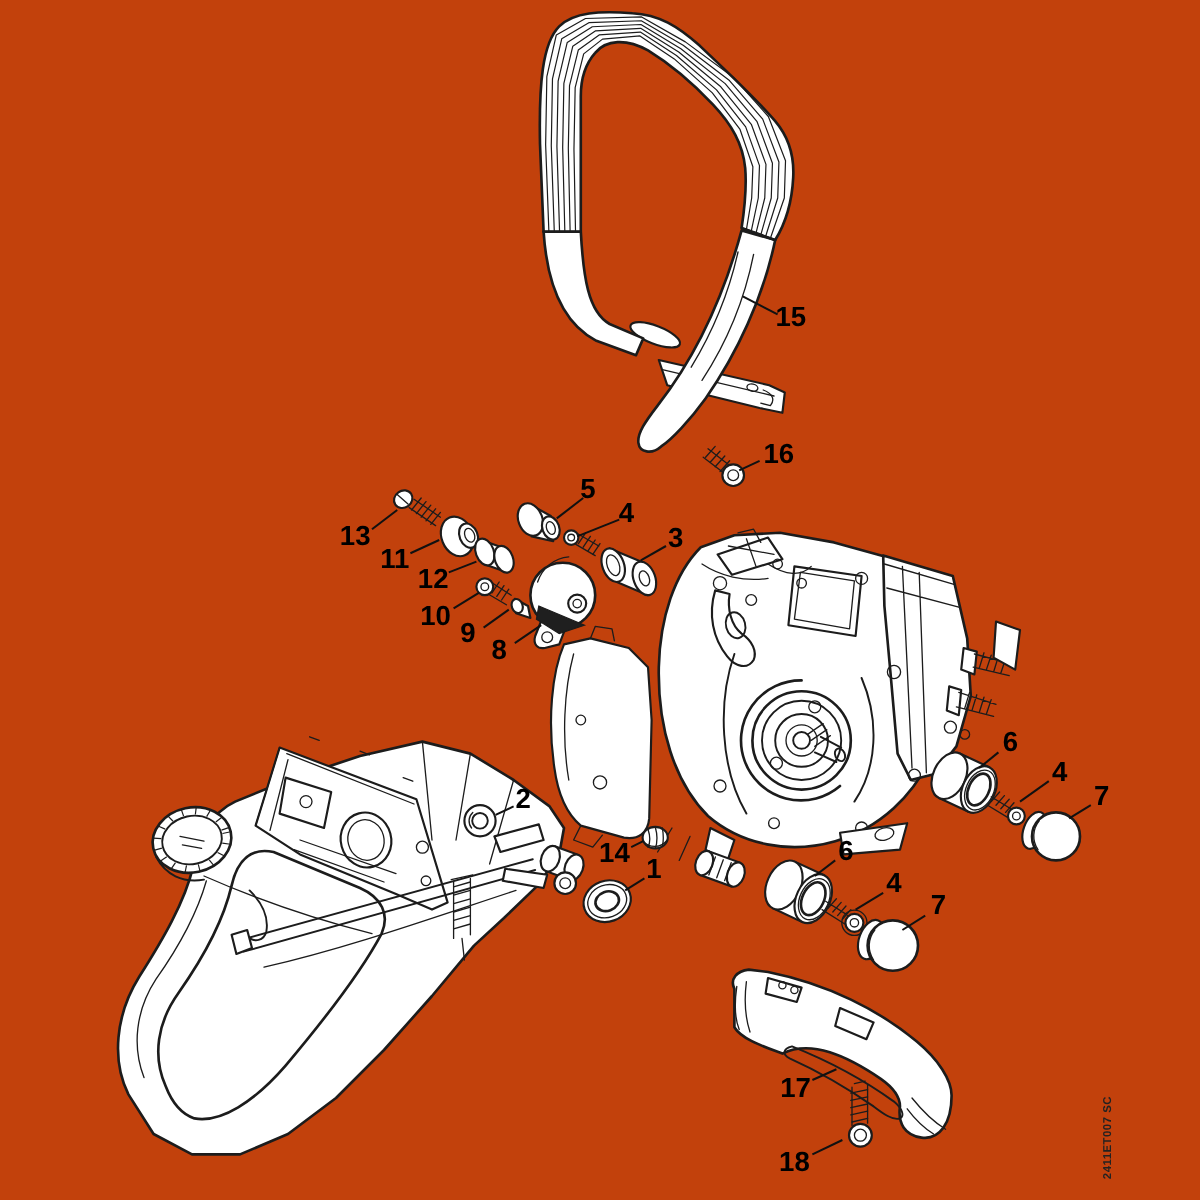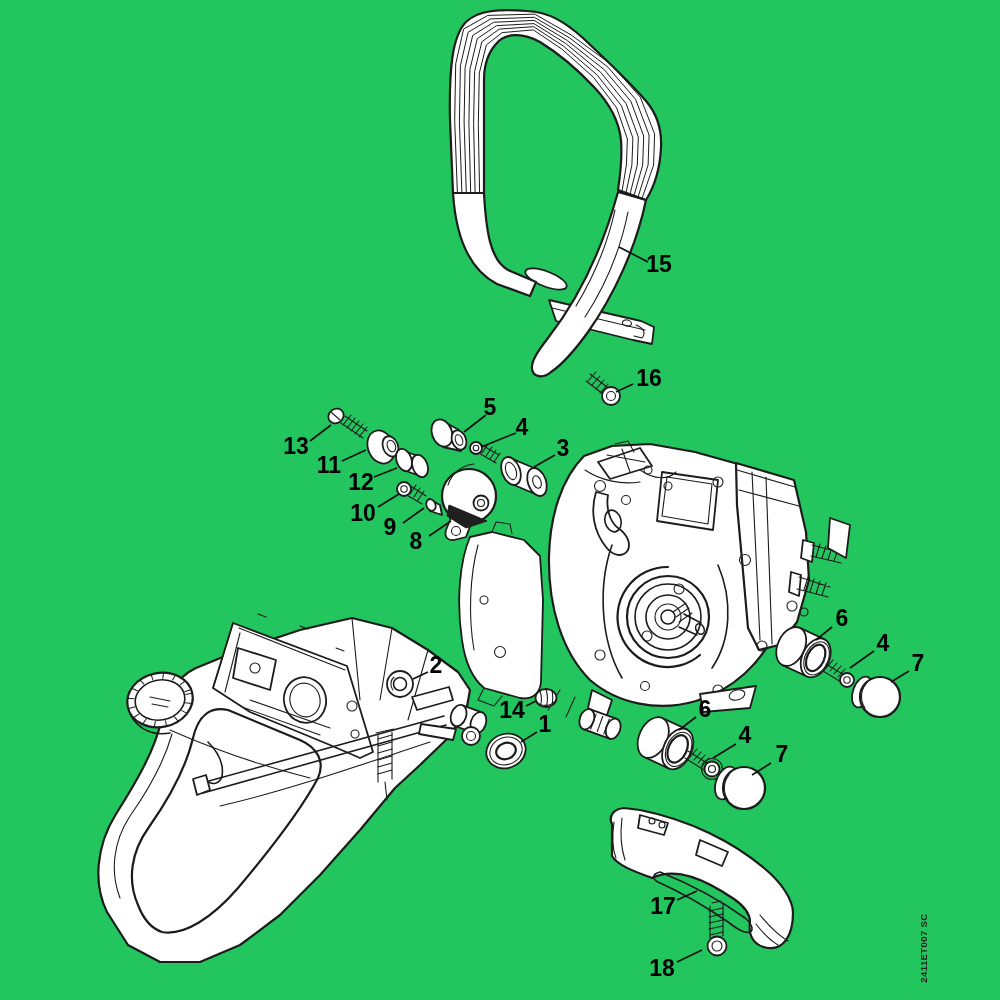--- a/index.html
+++ b/index.html
@@ -1,17 +1,17 @@
 <!DOCTYPE html>
 <html><head>
 <meta charset="utf-8">
 <style>
   html,body{margin:0;padding:0;background:#fff;}
   .stage{
-    position:relative;width:1000px;height:1000px;background:#22c55e;overflow:hidden;
+    position:relative;width:1000px;height:1000px;background:#c2410c;overflow:hidden;
     font-family:"Liberation Sans", sans-serif;
   }
   .stage svg{position:absolute;left:0;top:0;}
   .plate-code{
     position:absolute;left:923px;top:948px;
     transform:translate(-50%,-50%) rotate(-90deg);
     font-size:9.5px;font-weight:bold;letter-spacing:.4px;color:#222;
     white-space:nowrap;
   }
   

